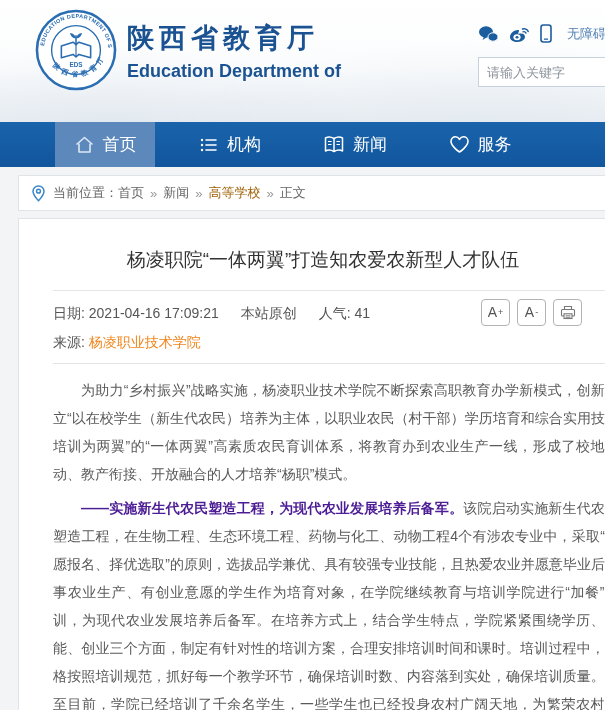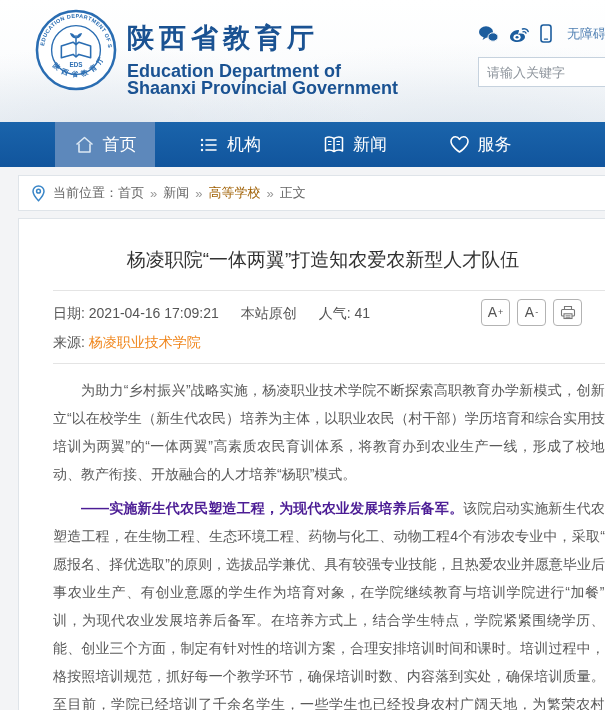--- a/index.html
+++ b/index.html
@@ -113,21 +113,20 @@
       <path d="M27 38 L39 34 L42 36.5 L45 34 L57 38 L57 50 L45 46.5 L42 49 L39 46.5 L27 50 Z" fill="none" stroke="#2a6db2" stroke-width="1.6" stroke-linejoin="round"></path>
       <path d="M42 36.5 L42 49" stroke="#2a6db2" stroke-width="1.2"></path>
       <text x="42" y="59" text-anchor="middle" font-size="6.5" font-weight="bold" fill="#2a6db2">EDS</text>
     </svg>
   </div>
 
   <div class="brand">
     <div class="brand-cn">陕西省教育厅</div>
     <div class="brand-en">
       <div>Education Department of</div>
-      <div>Shaanxi Provincial Government</div>
     </div>
   </div>
 
   <div class="topbar-icons">
     <span style="display:flex;cursor:pointer;">
       <svg width="21" height="18" viewBox="0 0 21 18">
         <ellipse cx="8" cy="7" rx="7" ry="5.8" fill="#1c5d9e"></ellipse>
         <ellipse cx="15" cy="12" rx="5" ry="4.2" fill="#1c5d9e" stroke="#f3f6f9" stroke-width="1"></ellipse>
         <path d="M4.5 15 L6 11.5 L8.5 12.5 Z" fill="#1c5d9e"></path>
       </svg>

